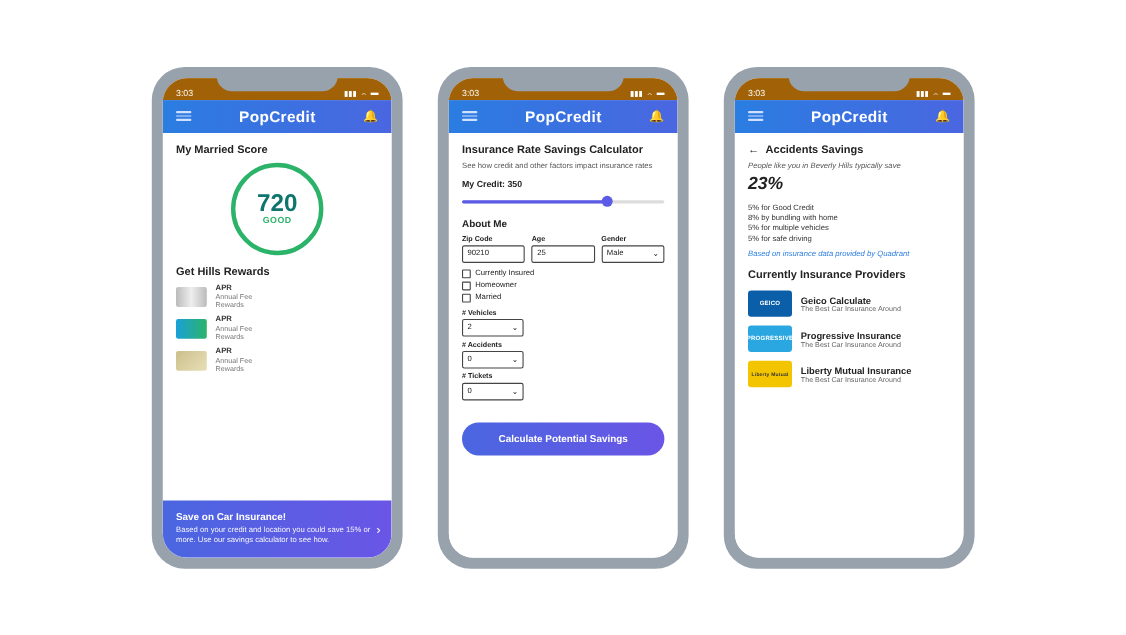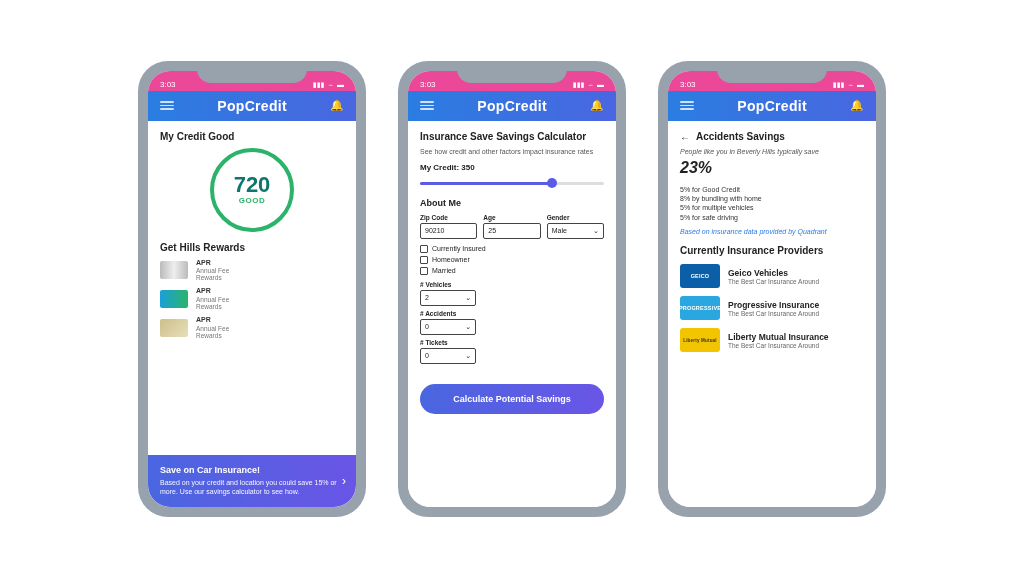--- a/index.html
+++ b/index.html
@@ -34,21 +34,21 @@
     width: 100%; height: 100%;
     background: #fff;
     border-radius: 22px;
     overflow: hidden;
     display: flex;
     flex-direction: column;
     position: relative;
   }
   .statusbar {
     height: 20px;
-    background: #ec4899;
+    background: #a16207;
     color: #fff;
     font-size: 8px;
     display: flex;
     align-items: flex-end;
     justify-content: space-between;
     padding: 0 12px 2px;
   }
   .status-icons { display:flex; gap:4px; align-items:center; font-size:7px;}
   .appheader {
     background: linear-gradient(90deg,#2a7de1,#4a66e0);
@@ -151,21 +151,21 @@
       <div class="burger">
           <span></span>
           <span></span>
           <span></span>
         </div>
       <div class="title">PopCredit</div>
       <div class="bell">🔔</div>
     </div>
     <div class="content">
       <div class="pad">
-        <div class="section-title">My Credit Good</div>
+        <div class="section-title">My Married Score</div>
         <div class="score-ring">
           <div class="score-num">720</div>
           <div class="score-label">GOOD</div>
         </div>
         <div class="section-title">Get Hills Rewards</div>
         <div class="rewards-list">
           <div class="reward">
             <div class="thumb t1"></div>
             <div class="txt">
               <span class="apr">APR</span>
@@ -215,21 +215,21 @@
       <div class="burger">
           <span></span>
           <span></span>
           <span></span>
         </div>
       <div class="title">PopCredit</div>
       <div class="bell">🔔</div>
     </div>
     <div class="content">
       <div class="pad">
-        <div class="section-title">Insurance Save Savings Calculator</div>
+        <div class="section-title">Insurance Rate Savings Calculator</div>
         <div class="subtitle">See how credit and other factors impact insurance rates</div>
         <div class="slider-row">
           <div class="mc-label">My Credit: 350</div>
           <div class="slider">
             <div class="track"></div>
               <div class="fill"></div>
               <div class="thumb-dot"></div>
           </div>
         </div>
         <div class="section-title" style="font-size:9px">About Me</div>
@@ -330,21 +330,21 @@
           <div>8% by bundling with home</div>
           <div>5% for multiple vehicles</div>
           <div>5% for safe driving</div>
         </div>
         <div class="desc-it" style="color:#2a7de1">Based on insurance data provided by Quadrant</div>
         <div class="section-title" style="margin-top:10px">Currently Insurance Providers</div>
 
         <div class="provider">
           <div class="plogo pl1">GEICO</div>
           <div>
-              <div class="pname">Geico Vehicles</div>
+              <div class="pname">Geico Calculate</div>
                <div class="ptag">The Best Car Insurance Around</div>
             </div>
         </div>
         <div class="provider">
           <div class="plogo pl2">PROGRESSIVE</div>
           <div>
               <div class="pname">Progressive Insurance</div>
                <div class="ptag">The Best Car Insurance Around</div>
             </div>
         </div>

